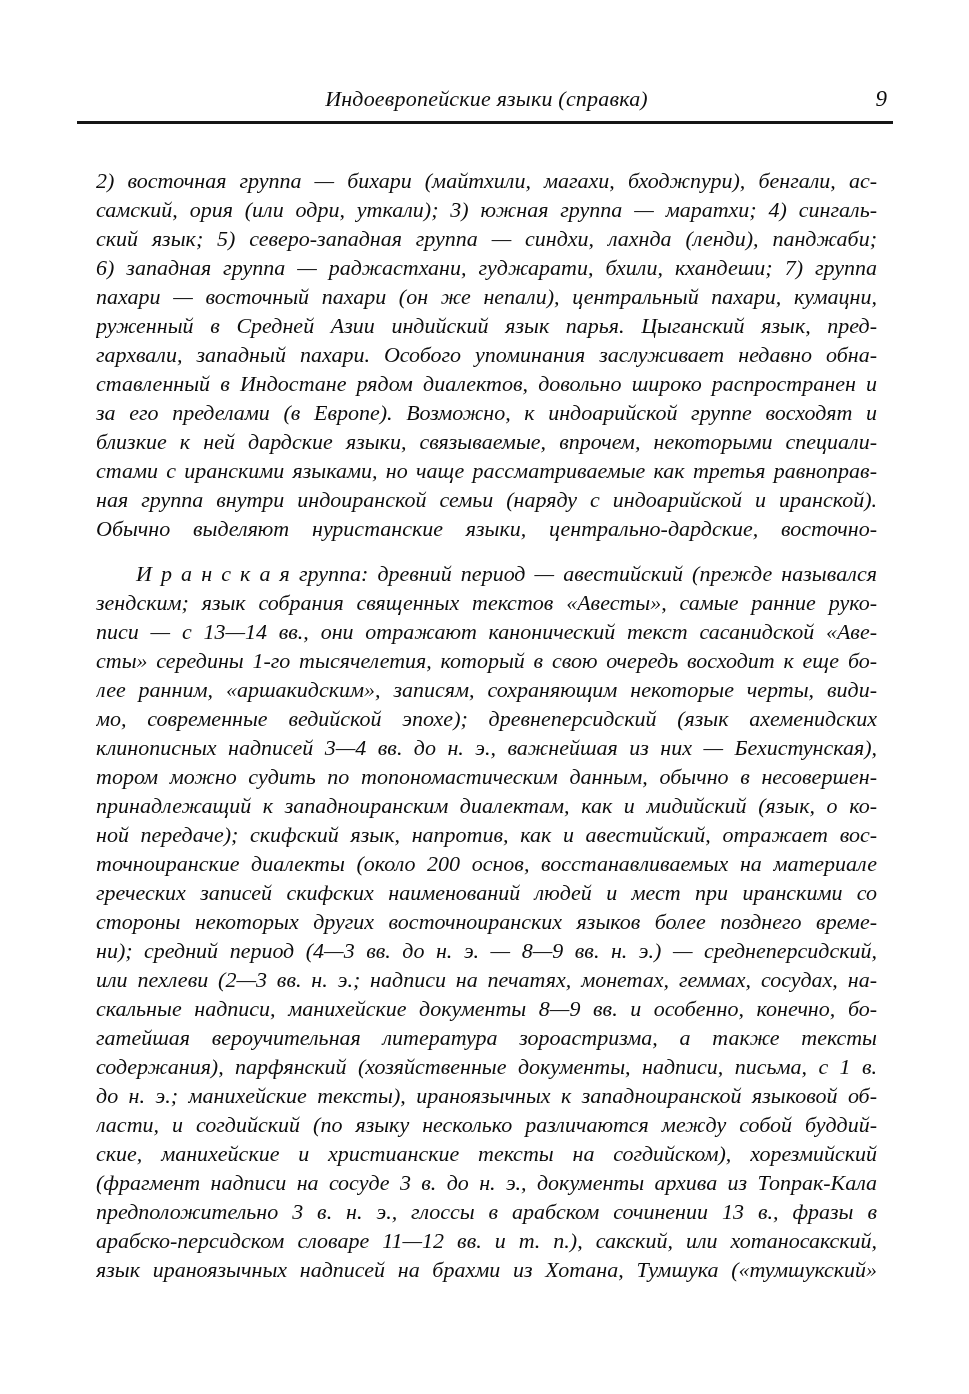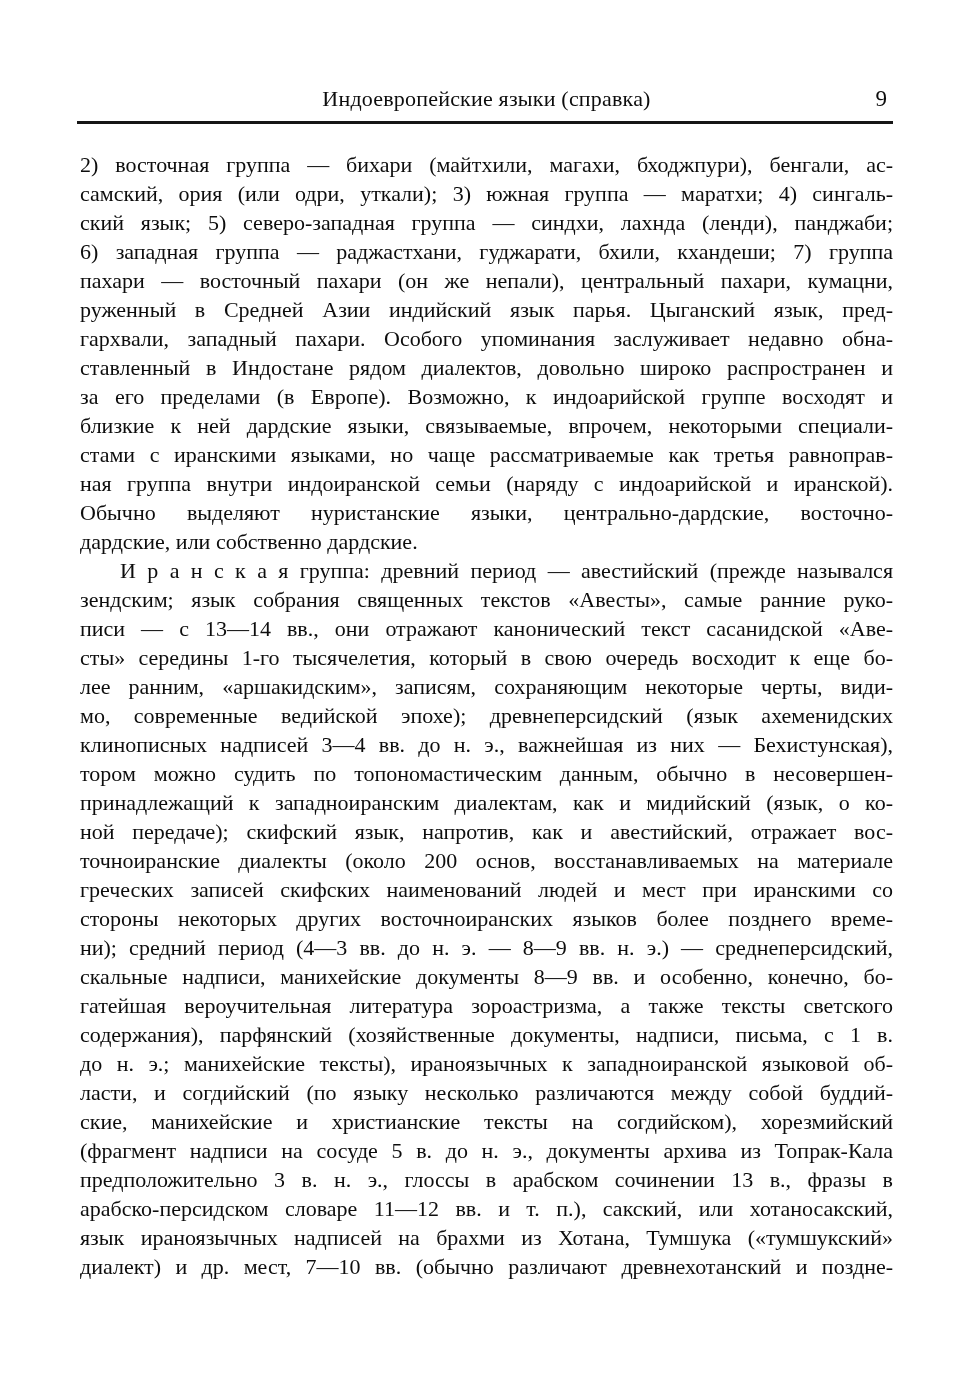--- a/index.html
+++ b/index.html
@@ -9,20 +9,21 @@
   }
   .page {
     position: relative;
     width: 969px;
     height: 1394px;
     margin: 0 auto;
     background: #ffffff;
     color: #0d0d0d;
     font-family: "Liberation Serif", "DejaVu Serif", serif;
     overflow: hidden;
+    font-style: italic;
   }
   .running-head {
     position: absolute;
     left: 80px;
     top: 86px;
     width: 813px;
     height: 30px;
   }
   .head-title {
     position: absolute;
@@ -49,21 +50,21 @@
   }
   .body-text {
     position: absolute;
     left: 80px;
     top: 150px;
     width: 813px;
     font-size: 22px;
     line-height: 29px;
   }
   .paragraph {
-    margin: 0;
+    margin: 16px;
   }
   .line {
     text-align: justify;
     text-align-last: justify;
     height: 29px;
     overflow: hidden;
   }
   .line.flush {
     text-align-last: left;
   }
@@ -90,43 +91,42 @@
         <div class="line">6) западная группа — раджастхани, гуджарати, бхили, кхандеши; 7) группа</div>
         <div class="line">пахари — восточный пахари (он же непали), центральный пахари, кумацни,</div>
         <div class="line">руженный в Средней Азии индийский язык парья. Цыганский язык, пред-</div>
         <div class="line">гархвали, западный пахари. Особого упоминания заслуживает недавно обна-</div>
         <div class="line">ставленный в Индостане рядом диалектов, довольно широко распространен и</div>
         <div class="line">за его пределами (в Европе). Возможно, к индоарийской группе восходят и</div>
         <div class="line">близкие к ней дардские языки, связываемые, впрочем, некоторыми специали-</div>
         <div class="line">стами с иранскими языками, но чаще рассматриваемые как третья равноправ-</div>
         <div class="line">ная группа внутри индоиранской семьи (наряду с индоарийской и иранской).</div>
         <div class="line">Обычно выделяют нуристанские языки, центрально-дардские, восточно-</div>
-        <div class="line flush">дардские, или собственно дардские.</div>
       </div>
       <div class="paragraph">
         <div class="line indent">И р а н с к а я  группа: древний период — авестийский (прежде назывался</div>
         <div class="line">зендским; язык собрания священных текстов «Авесты», самые ранние руко-</div>
         <div class="line">писи — с 13—14 вв., они отражают канонический текст сасанидской «Аве-</div>
         <div class="line">сты» середины 1-го тысячелетия, который в свою очередь восходит к еще бо-</div>
         <div class="line">лее ранним, «аршакидским», записям, сохраняющим некоторые черты, види-</div>
         <div class="line">мо, современные ведийской эпохе); древнеперсидский (язык ахеменидских</div>
         <div class="line">клинописных надписей 3—4 вв. до н. э., важнейшая из них — Бехистунская),</div>
         <div class="line">тором можно судить по топономастическим данным, обычно в несовершен-</div>
         <div class="line">принадлежащий к западноиранским диалектам, как и мидийский (язык, о ко-</div>
         <div class="line">ной передаче); скифский язык, напротив, как и авестийский, отражает вос-</div>
         <div class="line">точноиранские диалекты (около 200 основ, восстанавливаемых на материале</div>
         <div class="line">греческих записей скифских наименований людей и мест при иранскими со</div>
         <div class="line">стороны некоторых других восточноиранских языков более позднего време-</div>
         <div class="line">ни); средний период (4—3 вв. до н. э. — 8—9 вв. н. э.) — среднеперсидский,</div>
+        <div class="line">или пехлеви (2—3 вв. н. э.; надписи на печатях, монетах, геммах, сосудах, на-</div>
         <div class="line">скальные надписи, манихейские документы 8—9 вв. и особенно, конечно, бо-</div>
         <div class="line">гатейшая вероучительная литература зороастризма, а также тексты светского</div>
         <div class="line">содержания), парфянский (хозяйственные документы, надписи, письма, с 1 в.</div>
         <div class="line">до н. э.; манихейские тексты), ираноязычных к западноиранской языковой об-</div>
         <div class="line">ласти, и согдийский (по языку несколько различаются между собой буддий-</div>
         <div class="line">ские, манихейские и христианские тексты на согдийском), хорезмийский</div>
-        <div class="line">(фрагмент надписи на сосуде 5 в. до н. э., документы архива из Топрак-Кала</div>
+        <div class="line">(фрагмент надписи на сосуде 3 в. до н. э., документы архива из Топрак-Кала</div>
         <div class="line">предположительно 3 в. н. э., глоссы в арабском сочинении 13 в., фразы в</div>
         <div class="line">арабско-персидском словаре 11—12 вв. и т. п.), сакский, или хотаносакский,</div>
         <div class="line">язык ираноязычных надписей на брахми из Хотана, Тумшука («тумшукский»</div>
-        <div class="line">диалект) и др. мест, 7—10 вв. (обычно различают древнехотанский и поздне-</div>
       </div>
     </main>
 </div>
 
 </body></html>

